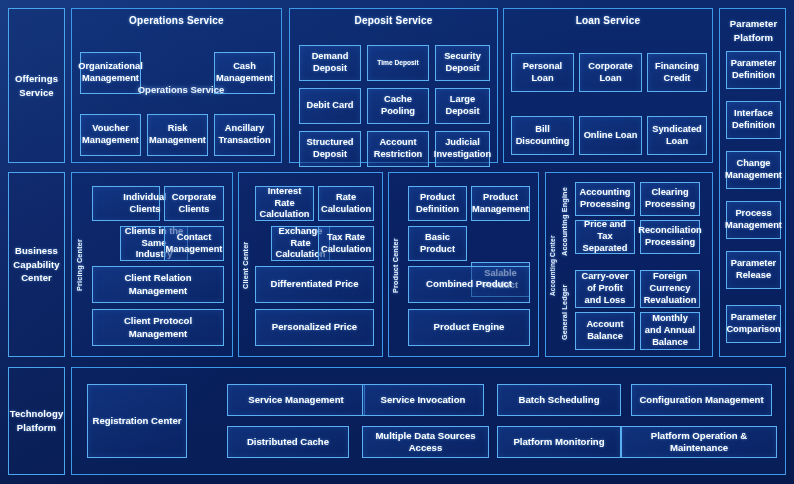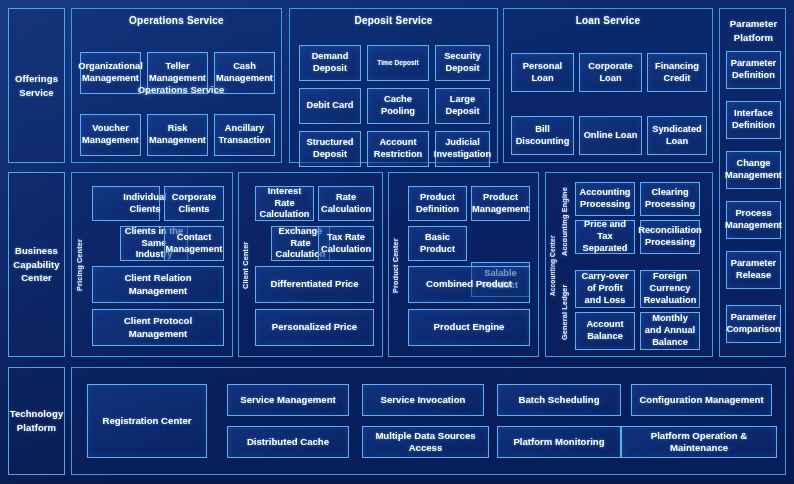--- a/index.html
+++ b/index.html
@@ -84,21 +84,20 @@
 <body>
 
 <div id="canvas">
 
   <div class="sidelabel" style="left:8px;top:8px;width:57px;height:155px;">Offerings
 Service</div>
 
   <div class="panel" style="left:71px;top:8px;width:211px;height:155px;">
     <div class="panel-title">Operations Service</div>
     <div class="tile" style="left:8px;top:43px;width:61px;height:42px;">Organizational Management</div>
-    <div class="tile" style="left:75px;top:43px;width:61px;height:42px;">Teller Management</div>
     <div class="tile" style="left:142px;top:43px;width:61px;height:42px;">Cash Management</div>
     <div class="tile" style="left:8px;top:105px;width:61px;height:42px;">Voucher Management</div>
     <div class="tile" style="left:75px;top:105px;width:61px;height:42px;">Risk Management</div>
     <div class="tile" style="left:142px;top:105px;width:61px;height:42px;">Ancillary Transaction</div>
   </div>
   <div class="ghost-title" style="left:131px;top:84px;width:100px;">Operations Service</div>
 
   <div class="panel" style="left:289px;top:8px;width:209px;height:155px;">
     <div class="panel-title">Deposit Service</div>
     <div class="tile" style="left:9px;top:36px;width:62px;height:36px;">Demand Deposit</div>
@@ -183,23 +182,23 @@
     <div class="tile" style="left:29px;top:97px;width:60px;height:38px;">Carry-over of Profit and Loss</div>
     <div class="tile" style="left:94px;top:97px;width:60px;height:38px;">Foreign Currency Revaluation</div>
     <div class="tile" style="left:29px;top:139px;width:60px;height:38px;">Account Balance</div>
     <div class="tile" style="left:94px;top:139px;width:60px;height:38px;">Monthly and Annual Balance</div>
   </div>
 
   <div class="sidelabel" style="left:8px;top:367px;width:57px;height:108px;">Technology
 Platform</div>
 
   <div class="panel" style="left:71px;top:367px;width:715px;height:108px;">
-    <div class="tile wide" style="left:15px;top:16px;width:120px;height:74px;">Registration Center</div>
-
-    <div class="tile wide" style="left:155px;top:16px;width:122px;height:32px;">Service Management</div>
+    <div class="tile wide" style="left:15px;top:16px;width:100px;height:74px;">Registration Center</div>
+
+    <div class="tile wide" style="left:155px;top:16px;width:138px;height:32px;">Service Management</div>
     <div class="tile wide" style="left:155px;top:58px;width:122px;height:32px;">Distributed Cache</div>
 
     <div class="tile wide" style="left:290px;top:16px;width:122px;height:32px;">Service Invocation</div>
     <div class="tile wide" style="left:290px;top:58px;width:127px;height:32px;">Multiple Data Sources Access</div>
 
     <div class="tile wide" style="left:425px;top:16px;width:124px;height:32px;">Batch Scheduling</div>
     <div class="tile wide" style="left:425px;top:58px;width:124px;height:32px;">Platform Monitoring</div>
 
     <div class="tile wide" style="left:559px;top:16px;width:141px;height:32px;">Configuration Management</div>
     <div class="tile wide" style="left:549px;top:58px;width:156px;height:32px;">Platform Operation &amp; Maintenance</div>

